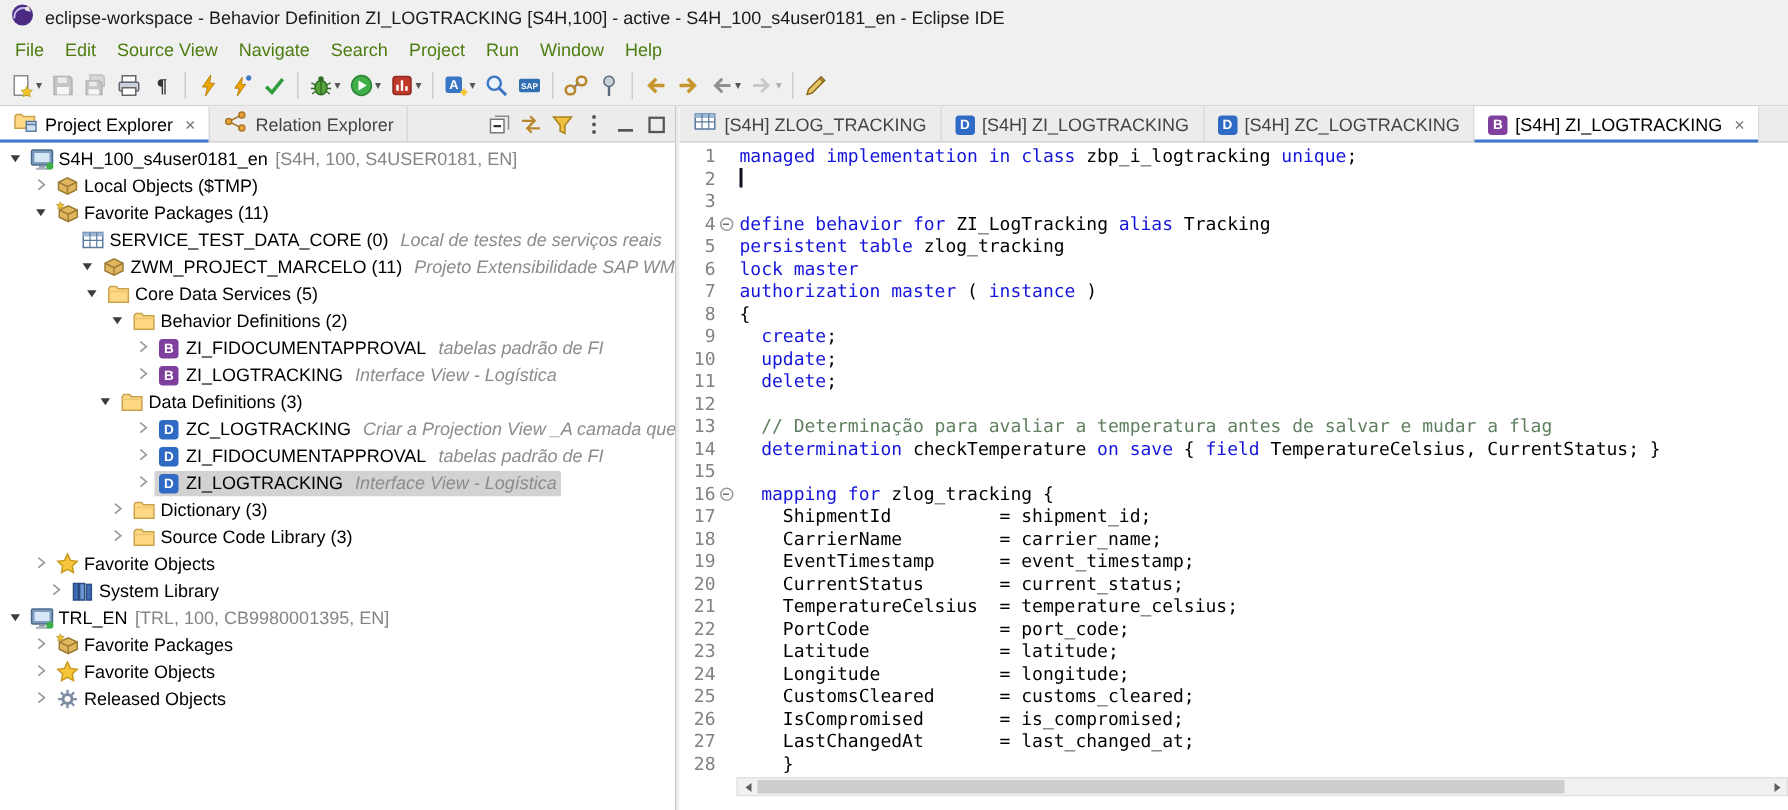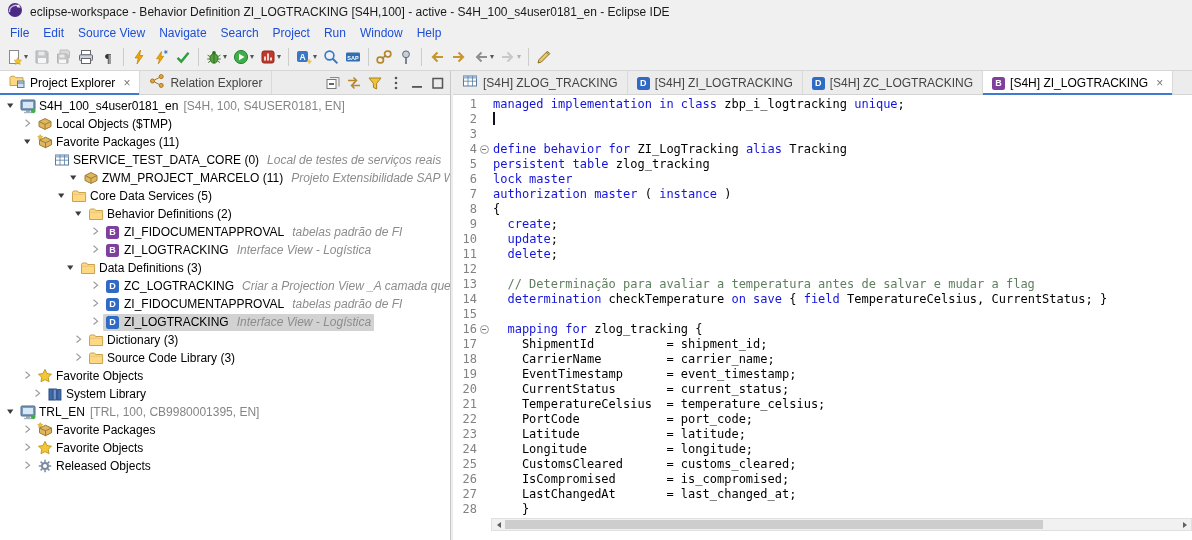--- a/index.html
+++ b/index.html
@@ -4,21 +4,21 @@
 <title>Eclipse IDE</title>
 <style>
   *{margin:0;padding:0;box-sizing:border-box}
   html,body{width:1192px;height:540px;overflow:hidden}
   body{font-family:"Liberation Sans",sans-serif;font-size:12px;color:#111;background:#fff;position:relative}
 
   
   .titlebar{height:23px;background:#f0f0f0;display:flex;align-items:center;gap:7px;padding-left:7px}
   .titlebar .title{color:#1a1a1a;white-space:nowrap}
   .menubar{height:20px;background:#f0f0f0;display:flex;align-items:center;padding-left:3px}
-  .menu-item{padding:2px 7px;border-radius:2px;color:#1d4ed8;cursor:default}
+  .menu-item{padding:2px 7px;border-radius:2px;color:#4d7c0f;cursor:default}
   .toolbar{height:28px;background:#f0f0f0;border-bottom:1px solid #d6d6d6;display:flex;align-items:center;padding:0 4px}
   .tbtn{height:24px;display:flex;align-items:center;padding:0 3px;border-radius:3px;cursor:default}
   .tbtn svg{display:block}
   .tbtn .dd{font-size:8px;color:#555;margin-left:1px;line-height:1}
   .tbtn.disabled{opacity:.4;filter:grayscale(85%)}
   .tsep{width:1px;height:18px;background:#cccccc;margin:0 4px;flex:none}
 
   
   .main{position:absolute;top:71px;left:0;right:0;bottom:0;display:flex}
   .left{width:451px;flex:none;border-right:1px solid #c8c8c8;display:flex;flex-direction:column;background:#fff}
@@ -411,21 +411,21 @@
               <svg width="16" height="16" viewBox="0 0 16 16" aria-hidden="true">
                 <rect x="1.5" y="3" width="13" height="10" fill="#fff" stroke="#5a7ba0"></rect>
                 <rect x="1.5" y="3" width="13" height="2.6" fill="#9db9d6"></rect>
                 <path d="M6 3v10M10.5 3v10M1.5 8.2h13" stroke="#5a7ba0" stroke-width="0.8"></path>
               </svg>
             </span>
             <span class="tlabel">SERVICE_TEST_DATA_CORE (0)</span>
             <span class="tdesc">Local de testes de serviços reais</span>
           </span>
         </div>
-        <div class="trow" style="padding-left: 52px; margin-left: 15px;">
+        <div class="trow" style="padding-left: 52px;">
           <span class="texp">
             <svg width="14" height="14" viewBox="0 0 16 16" aria-hidden="true">
               <path d="M3.5 5.2h7.2L7.1 10.4z" fill="#3c3c3c"></path>
             </svg>
           </span>
           <span class="tlabel-wrap">
             <span class="ticon">
               <svg width="16" height="16" viewBox="0 0 16 16" aria-hidden="true">
                 <path d="M2 5.5 8 2.6l6 2.9v5L8 13.4 2 10.5z" fill="#e0b75f" stroke="#9c7c35"></path>
                 <path d="M2 5.5 8 8.4l6-2.9M8 8.4v5" fill="none" stroke="#9c7c35"></path>

